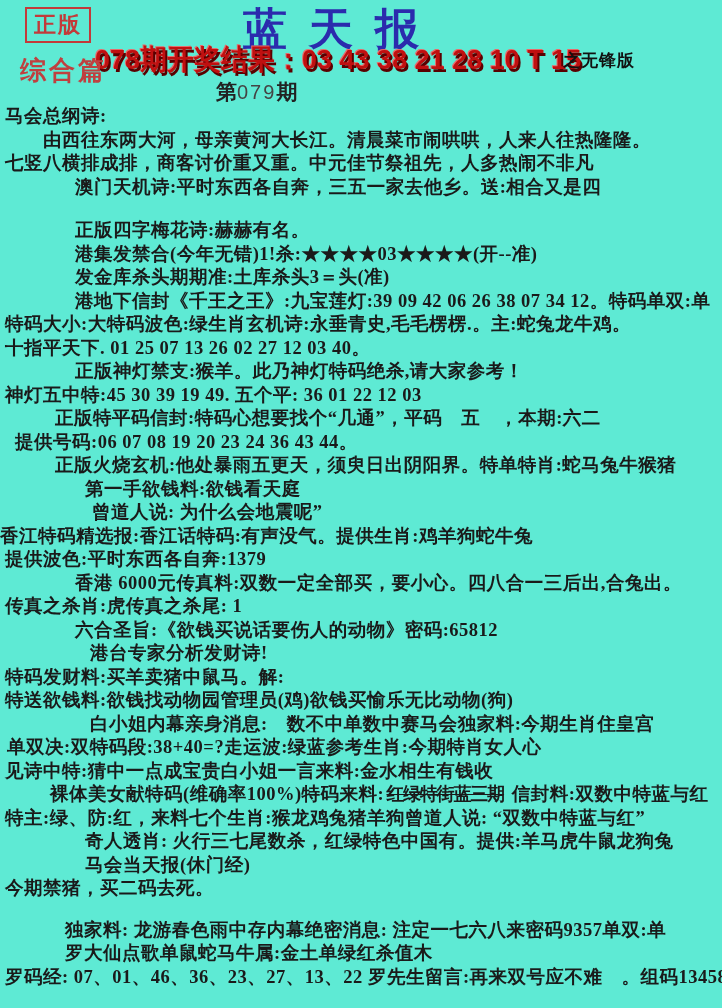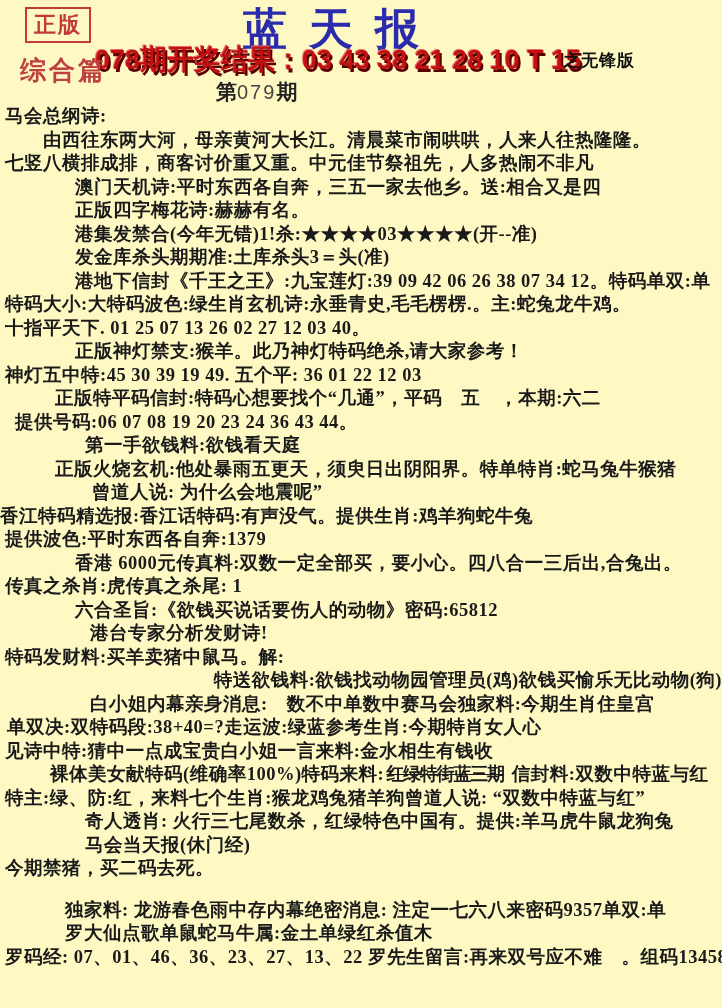--- a/index.html
+++ b/index.html
@@ -1,19 +1,19 @@
 <!DOCTYPE html>
 <html style="--title-blue: #2b2bad; --red: #c01010;"><head>
 <meta charset="utf-8">
 <style>
   html,body{margin:0;padding:0;background:#e8e8e8;}
   #page{
     position:relative;
     width:722px;height:1008px;
-    background:#fef9c3;
+    background:#5eead4;
     overflow:hidden;
     font-family:"Liberation Serif","DejaVu Serif",serif;
     color:#1a1a1a;
   }
   
   .badge{
     position:absolute;left:25px;top:7px;
     border:2px solid #c23a3a;color:#c23a3a;
     font-size:22px;font-weight:bold;
     padding:1px 7px;letter-spacing:2px;
@@ -83,41 +83,41 @@
 
   <div class="issue">
     <span>第</span><span class="num">079</span><span>期</span>
   </div>
 
   <div id="body-lines">
       <div class="line" style="padding-left: 5px;"><span>马会总纲诗:</span></div>
       <div class="line" style="padding-left: 5px; margin-left: 38px;"><span>由西往东两大河，母亲黄河大长江。清晨菜市闹哄哄，人来人往热隆隆。</span></div>
       <div class="line" style="padding-left: 5px;"><span>七竖八横排成排，商客讨价重又重。中元佳节祭祖先，人多热闹不非凡</span></div>
       <div class="line" style="padding-left: 75px;"><span>澳门天机诗:平时东西各自奔，三五一家去他乡。送:相合又是四</span></div>
-      <div class="line" style="padding-left: 75px;"><span>正版四字梅花诗:赫赫有名。</span></div>
+      <div class="line" style="padding-left: 75px; margin-top: 20px;"><span>正版四字梅花诗:赫赫有名。</span></div>
       <div class="line" style="padding-left: 75px;"><span>港集发禁合(今年无错)1!杀:★★★★03★★★★(开--准)</span></div>
       <div class="line" style="padding-left: 75px;"><span>发金库杀头期期准:土库杀头3＝头(准)</span></div>
       <div class="line" style="padding-left: 75px;"><span>港地下信封《千王之王》:九宝莲灯:39 09 42 06 26 38 07 34 12。特码单双:单</span></div>
       <div class="line" style="padding-left: 5px;"><span>特码大小:大特码波色:绿生肖玄机诗:永垂青史,毛毛楞楞.。主:蛇兔龙牛鸡。</span></div>
       <div class="line" style="padding-left: 5px;"><span>十指平天下. 01 25 07 13 26 02 27 12 03 40。</span></div>
       <div class="line" style="padding-left: 75px;"><span>正版神灯禁支:猴羊。此乃神灯特码绝杀,请大家参考！</span></div>
       <div class="line" style="padding-left: 5px;"><span>神灯五中特:45 30 39 19 49. 五个平: 36 01 22 12 03</span></div>
       <div class="line" style="padding-left: 55px;"><span>正版特平码信封:特码心想要找个“几通”，平码　五　，本期:六二</span></div>
       <div class="line" style="padding-left: 15px;"><span>提供号码:06 07 08 19 20 23 24 36 43 44。</span></div>
+      <div class="line" style="padding-left: 55px;"><span>正版火烧玄机:他处暴雨五更天，须臾日出阴阳界。特单特肖:蛇马兔牛猴猪</span></div>
       <div class="line" style="padding-left: 85px;"><span>第一手欲钱料:欲钱看天庭</span></div>
-      <div class="line" style="padding-left: 55px;"><span>正版火烧玄机:他处暴雨五更天，须臾日出阴阳界。特单特肖:蛇马兔牛猴猪</span></div>
       <div class="line" style="padding-left: 92px;"><span>曾道人说: 为什么会地震呢”</span></div>
       <div class="line" style=""><span>香江特码精选报:香江话特码:有声没气。提供生肖:鸡羊狗蛇牛兔</span></div>
       <div class="line" style="padding-left: 5px;"><span>提供波色:平时东西各自奔:1379</span></div>
       <div class="line" style="padding-left: 75px;"><span>香港 6000元传真料:双数一定全部买，要小心。四八合一三后出,合兔出。</span></div>
       <div class="line" style="padding-left: 5px;"><span>传真之杀肖:虎传真之杀尾: 1</span></div>
       <div class="line" style="padding-left: 75px;"><span>六合圣旨:《欲钱买说话要伤人的动物》密码:65812</span></div>
       <div class="line" style="padding-left: 90px;"><span>港台专家分析发财诗!</span></div>
       <div class="line" style="padding-left: 5px;"><span>特码发财料:买羊卖猪中鼠马。解:</span></div>
-      <div class="line" style="padding-left: 5px; text-align: right;"><span>特送欲钱料:欲钱找动物园管理员(鸡)欲钱买愉乐无比动物(狗)</span></div>
+      <div class="line" style="padding-left: 5px;"><span>特送欲钱料:欲钱找动物园管理员(鸡)欲钱买愉乐无比动物(狗)</span></div>
       <div class="line" style="padding-left: 90px;"><span>白小姐内幕亲身消息:　数不中单数中赛马会独家料:今期生肖住皇宫</span></div>
       <div class="line" style="padding-left: 7px;"><span>单双决:双特码段:38+40=?走运波:绿蓝参考生肖:今期特肖女人心</span></div>
       <div class="line" style="padding-left: 5px;"><span>见诗中特:猜中一点成宝贵白小姐一言来料:金水相生有钱收</span></div>
       <div class="line" style="padding-left: 50px;"><span>裸体美女献特码(维确率100%)特码来料:</span><span class="strike">红绿特街蓝三期</span><span> 信封料:双数中特蓝与红</span></div>
       <div class="line" style="padding-left: 5px;"><span>特主:绿、防:红，来料七个生肖:猴龙鸡兔猪羊狗曾道人说: “双数中特蓝与红”</span></div>
       <div class="line" style="padding-left: 85px;"><span>奇人透肖: 火行三七尾数杀，红绿特色中国有。提供:羊马虎牛鼠龙狗兔</span></div>
       <div class="line" style="padding-left: 85px;"><span>马会当天报(休门经)</span></div>
       <div class="line" style="padding-left: 5px;"><span>今期禁猪，买二码去死。</span></div>
       <div class="line" style="padding-left: 65px; margin-top: 18px;"><span>独家料: 龙游春色雨中存内幕绝密消息: 注定一七六八来密码9357单双:单</span></div>
       <div class="line" style="padding-left: 65px;"><span>罗大仙点歌单鼠蛇马牛属:金土单绿红杀值木</span></div>

